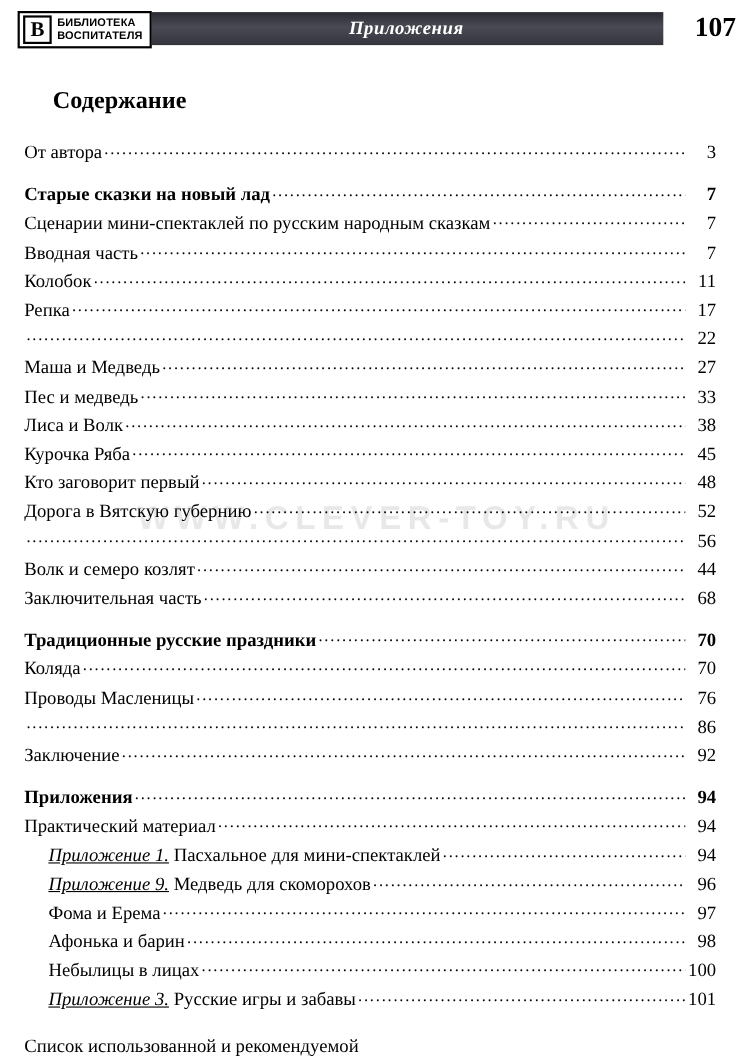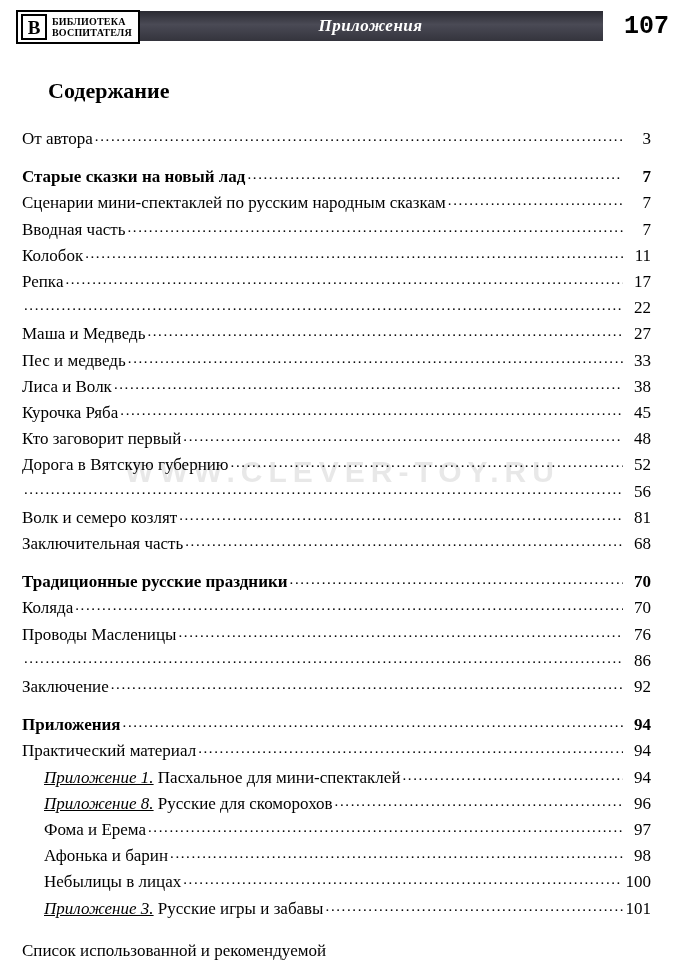--- a/index.html
+++ b/index.html
@@ -45,21 +45,21 @@
     font-weight: bold;
     font-size: 19px;
     line-height: 1;
     margin-right: 5px;
     box-sizing: border-box;
   }
   .logo-words {
     display: flex;
     flex-direction: column;
     justify-content: center;
-    font-family: Liberation Serif, serif;
+    font-family: Liberation Sans, sans-serif;
     font-weight: bold;
     font-size: 10px;
     line-height: 11px;
     letter-spacing: 0.2px;
   }
   .header-bar {
     flex: 1;
     height: 30px;
     margin-top: 1px;
     background: linear-gradient(to bottom, #2b2b33 0%, #4a4a55 45%, #34343d 100%);
@@ -75,21 +75,21 @@
     font-weight: bold;
     font-style: italic;
     font-size: 17px;
     letter-spacing: 0.5px;
   }
   .page-number {
     width: 58px;
     display: flex;
     align-items: center;
     justify-content: flex-end;
-    font-family: Liberation Mono, monospace;
+    font-family: Liberation Serif, serif;
     font-weight: bold;
     font-size: 25px;
     padding-left: 8px;
     height: 32px;
   }
 
   
   .doc-title {
     margin: 24px 0 22px 48px;
     font-family: "Liberation Serif", serif;
@@ -253,21 +253,21 @@
       <span class="toc-dots">........................................................................................................................</span>
       <span class="toc-page">52</span>
     </div>
     <div class="toc-row">
       <span class="toc-dots">........................................................................................................................</span>
       <span class="toc-page">56</span>
     </div>
     <div class="toc-row">
       <span class="toc-label">Волк и семеро козлят</span>
       <span class="toc-dots">........................................................................................................................</span>
-      <span class="toc-page">81</span>
+      <span class="toc-page">44</span>
     </div>
     <div class="toc-row">
       <span class="toc-label">Заключительная часть</span>
       <span class="toc-dots">........................................................................................................................</span>
       <span class="toc-page">68</span>
     </div>
     <div class="toc-row bold gap-before">
       <span class="toc-label">Традиционные русские праздники</span>
       <span class="toc-dots">........................................................................................................................</span>
       <span class="toc-page">70</span>
@@ -300,21 +300,21 @@
       <span class="toc-label">Практический материал</span>
       <span class="toc-dots">........................................................................................................................</span>
       <span class="toc-page">94</span>
     </div>
     <div class="toc-row indent1">
       <span class="toc-label"><em class="ital-lead">Приложение 1.</em><span> Пасхальное для мини-спектаклей</span></span>
       <span class="toc-dots">........................................................................................................................</span>
       <span class="toc-page">94</span>
     </div>
     <div class="toc-row indent1">
-      <span class="toc-label"><em class="ital-lead">Приложение 8.</em><span> Русские для скоморохов</span></span>
+      <span class="toc-label"><em class="ital-lead">Приложение 9.</em><span> Медведь для скоморохов</span></span>
       <span class="toc-dots">........................................................................................................................</span>
       <span class="toc-page">96</span>
     </div>
     <div class="toc-row indent1">
       <span class="toc-label">Фома и Ерема</span>
       <span class="toc-dots">........................................................................................................................</span>
       <span class="toc-page">97</span>
     </div>
     <div class="toc-row indent1">
       <span class="toc-label">Афонька и барин</span>

